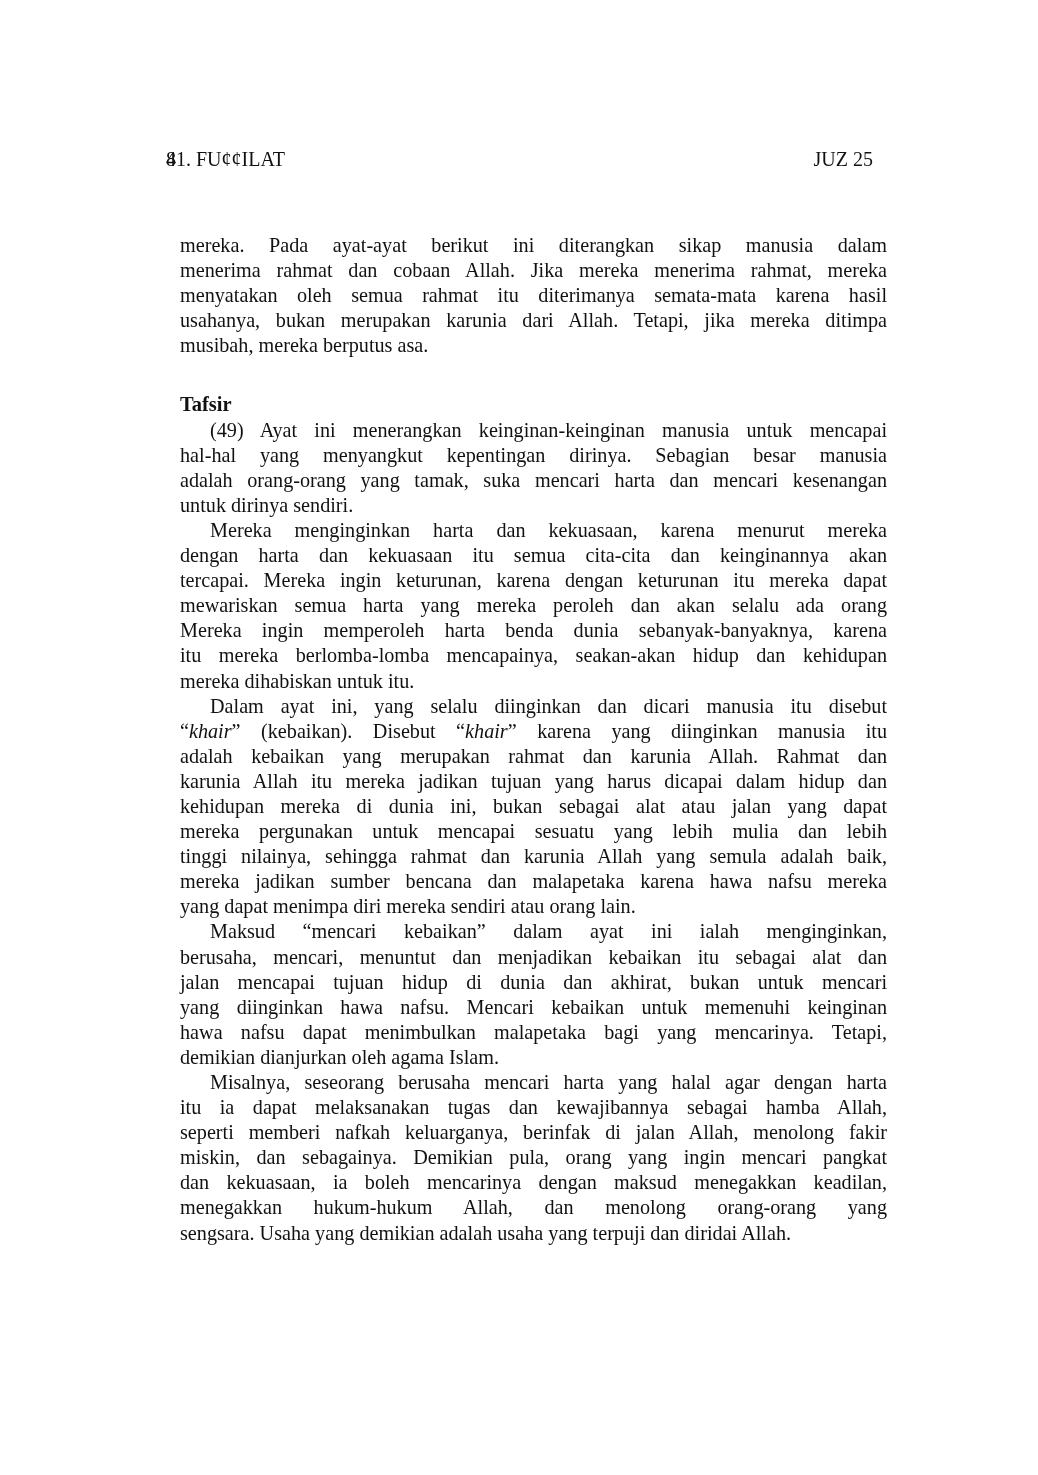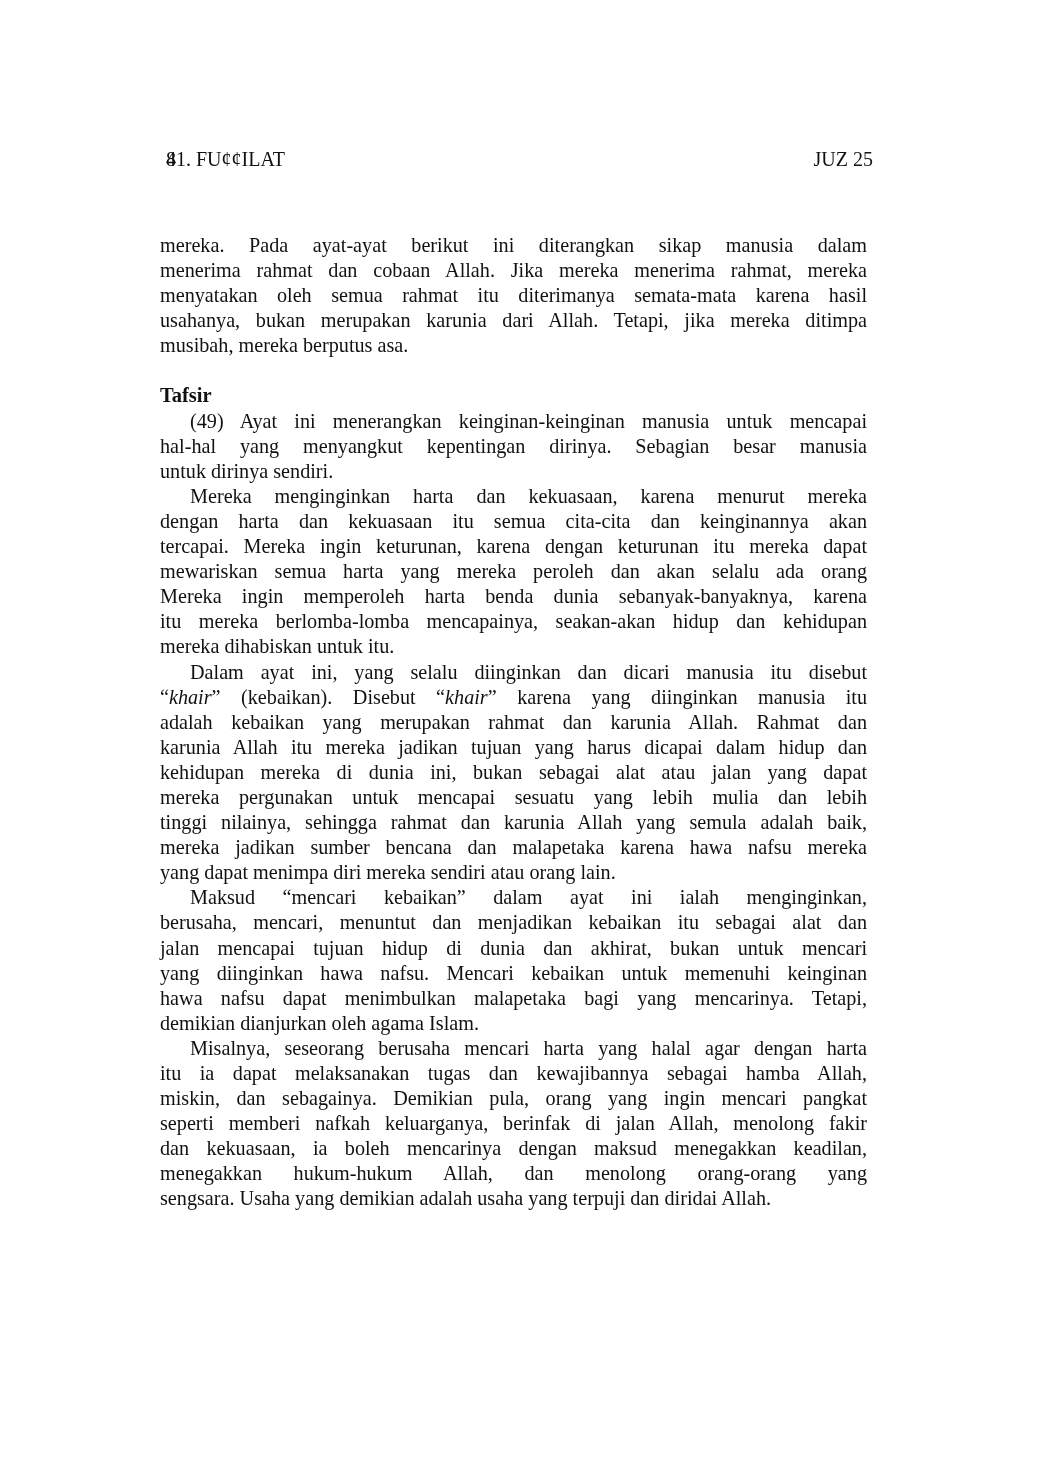--- a/index.html
+++ b/index.html
@@ -3,26 +3,26 @@
 <meta charset="utf-8">
 <style>
   html, body { margin: 0; padding: 0; background: #ffffff; }
   body { width: 1038px; height: 1475px; position: relative; overflow: hidden;
          font-family: "Liberation Serif", "DejaVu Serif", serif; color: #111111; }
   .page-header { position: absolute; top: 144px; left: 166px; width: 707px; height: 30px;
                  font-size: 20px; line-height: 30px; }
   .page-header .pnum { position: absolute; left: 0; top: 0; }
   .page-header .surah { position: absolute; left: 0; width: 100%; top: 0; text-align: left; }
   .page-header .juz { position: absolute; right: 0; top: 0; }
-  .body { position: absolute; left: 160px; top: 233px; width: 707px; font-size: 20.2px; line-height: 25.1px; }
+  .body { position: absolute; left: 180px; top: 233px; width: 707px; font-size: 20.2px; line-height: 25.1px; }
   .para { margin: 0; text-align: justify; }
   .line { display: block; text-align: justify; text-align-last: justify; white-space: nowrap; height: 25.1px; overflow: visible; }
   .line.last { text-align-last: left; }
   .line.indent { padding-left: 30px; }
-  .heading { font-weight: bold; font-size: 20.5px; margin-top: 25px; height: 25.1px; line-height: 25.1px; }
+  .heading { font-weight: bold; font-size: 20.5px; margin-top: 34px; height: 25.1px; line-height: 25.1px; }
   i { }
 </style>
 </head>
 <body>
 
 <div class="page-header">
   <span class="pnum">8</span>
   <span class="surah">41. FU¢¢ILAT</span>
   <span class="juz">JUZ 25</span>
 </div>
@@ -34,20 +34,21 @@
     <span class="line">menyatakan oleh semua rahmat itu diterimanya semata-mata karena hasil</span>
     <span class="line">usahanya, bukan merupakan karunia dari Allah. Tetapi, jika mereka ditimpa</span>
     <span class="line last">musibah, mereka berputus asa.</span>
   </div>
 
   <div class="heading">Tafsir</div>
 
   <div class="para">
     <span class="line indent">(49) Ayat ini menerangkan keinginan-keinginan manusia untuk mencapai</span>
     <span class="line">hal-hal yang menyangkut kepentingan dirinya. Sebagian besar manusia</span>
+    <span class="line">adalah orang-orang yang tamak, suka mencari harta dan mencari kesenangan</span>
     <span class="line last">untuk dirinya sendiri.</span>
   </div>
 
   <div class="para">
     <span class="line indent">Mereka menginginkan harta dan kekuasaan, karena menurut mereka</span>
     <span class="line">dengan harta dan kekuasaan itu semua cita-cita dan keinginannya akan</span>
     <span class="line">tercapai. Mereka ingin keturunan, karena dengan keturunan itu mereka dapat</span>
     <span class="line">mewariskan semua harta yang mereka peroleh dan akan selalu ada orang</span>
     <span class="line">Mereka ingin memperoleh harta benda dunia sebanyak-banyaknya, karena</span>
     <span class="line">itu mereka berlomba-lomba mencapainya, seakan-akan hidup dan kehidupan</span>
@@ -71,19 +72,19 @@
     <span class="line">berusaha, mencari, menuntut dan menjadikan kebaikan itu sebagai alat dan</span>
     <span class="line">jalan mencapai tujuan hidup di dunia dan akhirat, bukan untuk mencari</span>
     <span class="line">yang diinginkan hawa nafsu. Mencari kebaikan untuk memenuhi keinginan</span>
     <span class="line">hawa nafsu dapat menimbulkan malapetaka bagi yang mencarinya. Tetapi,</span>
     <span class="line last">demikian dianjurkan oleh agama Islam.</span>
   </div>
 
   <div class="para">
     <span class="line indent">Misalnya, seseorang berusaha mencari harta yang halal agar dengan harta</span>
     <span class="line">itu ia dapat melaksanakan tugas dan kewajibannya sebagai hamba Allah,</span>
+    <span class="line">seperti memberi nafkah keluarganya, berinfak di jalan Allah, menolong fakir</span>
     <span class="line">miskin, dan sebagainya. Demikian pula, orang yang ingin mencari pangkat</span>
-    <span class="line">seperti memberi nafkah keluarganya, berinfak di jalan Allah, menolong fakir</span>
     <span class="line">dan kekuasaan, ia boleh mencarinya dengan maksud menegakkan keadilan,</span>
     <span class="line">menegakkan hukum-hukum Allah, dan menolong orang-orang yang</span>
     <span class="line last">sengsara. Usaha yang demikian adalah usaha yang terpuji dan diridai Allah.</span>
   </div>
 </div>
 
 </body></html>

